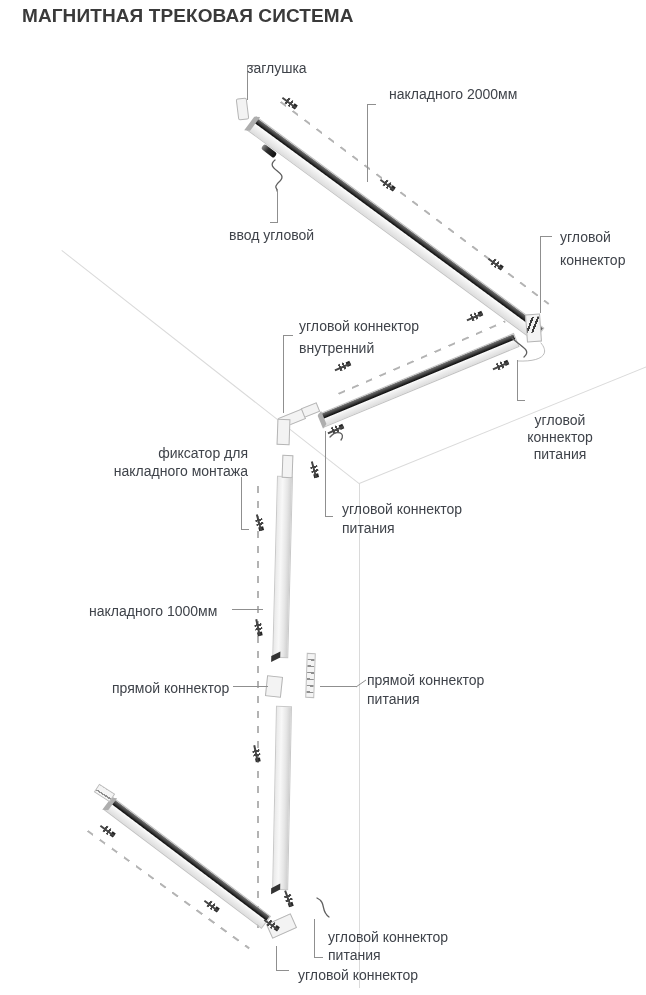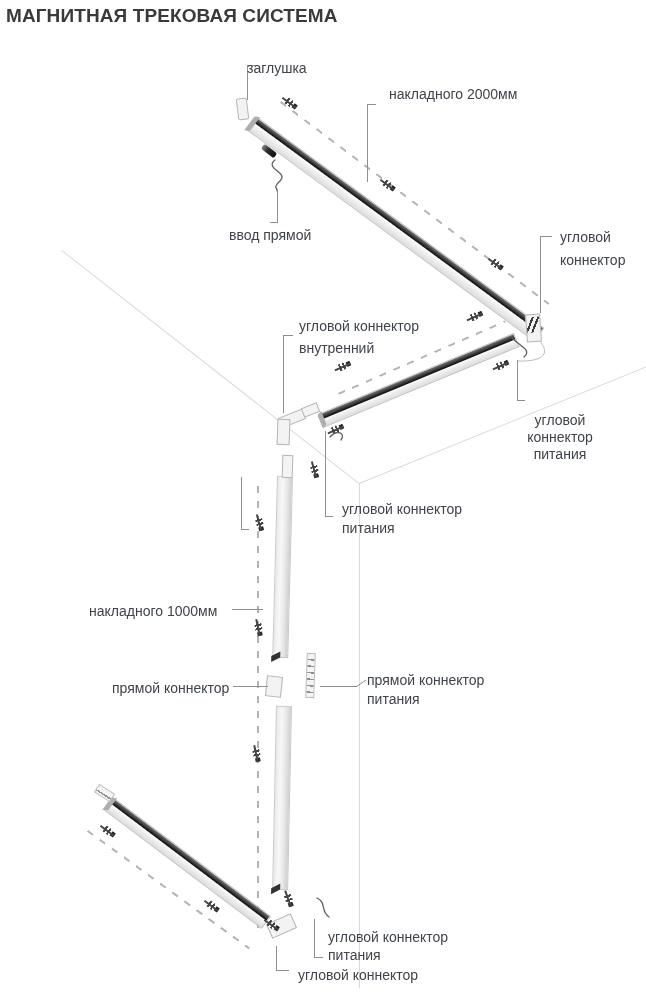--- a/index.html
+++ b/index.html
@@ -4,21 +4,21 @@
 <style>
   :root{
     --title-text:#3a3a3a; --label-text:#3f434a; --leader-line:#8f8f8f;
     --room-edge:#dadada; --dashed-line:#b3b3b3; --screw:#454545;
     --track-channel:#262626; --track-face:#f0f0f0;
     --part-fill:#f3f3f3; --part-border:#b5b5b5; --background:#ffffff;
   }
   html,body{margin:0;padding:0;background:#fff;}
   .canvas{position:relative;width:646px;height:995px;background:var(--background);
     font-family:"Liberation Sans",sans-serif;overflow:hidden;}
-  .title{position:absolute;left:6px;top:5px;font-size:19px;font-weight:700;
+  .title{position:absolute;left:22px;top:5px;font-size:19px;font-weight:700;
     letter-spacing:.1px;color:var(--title-text);white-space:nowrap;}
   .lbl{position:absolute;font-size:14px;line-height:18px;font-weight:500;
     color:var(--label-text);white-space:pre-line;}
   
   .ll{position:absolute;background:var(--leader-line);}
   .llh{height:1px;} .llv{width:1px;}
   
   .edge{position:absolute;background:var(--room-edge);transform-origin:0 0;}
   .edgeh{height:1px;} .edgev{width:1px;}
   
@@ -135,28 +135,30 @@
   <div class="ll llh" style="left:232px;top:609px;width:31px"></div>
   <div class="ll llh" style="left:233px;top:686px;width:35px"></div>
   <div class="ll llh" style="left:320px;top:686px;width:37px"></div>
   <div class="ll llv" style="left:314px;top:919px;height:39px"></div>
   <div class="ll llh" style="left:314px;top:957px;width:9px"></div>
   <div class="ll llv" style="left:276px;top:946px;height:25px"></div>
   <div class="ll llh" style="left:276px;top:970px;width:13px"></div>
 
   <div class="lbl" style="left:247px;top:59px">заглушка</div>
   <div class="lbl" style="left:389px;top:85px">накладного 2000мм</div>
-  <div class="lbl" style="left:229px;top:226px">ввод прямой</div>
+  <div class="lbl" style="left:229px;top:226px">ввод угловой</div>
   <div class="lbl" style="left:560px;top:226px;line-height:23px">угловой
 коннектор</div>
   <div class="lbl" style="left:299px;top:315px;line-height:22px">угловой коннектор
 внутренний</div>
   <div class="lbl" style="left:518px;top:412px;width:84px;text-align:center;line-height:17px">угловой
 коннектор
 питания</div>
+  <div class="lbl" style="left:58px;top:444px;width:190px;text-align:right;line-height:18px">фиксатор для
+накладного монтажа</div>
   <div class="lbl" style="left:342px;top:500px;line-height:19px">угловой коннектор
 питания</div>
   <div class="lbl" style="left:89px;top:602px">накладного 1000мм</div>
   <div class="lbl" style="left:112px;top:679px">прямой коннектор</div>
   <div class="lbl" style="left:367px;top:671px;line-height:19px">прямой коннектор
 питания</div>
   <div class="lbl" style="left:328px;top:928px;line-height:18px">угловой коннектор
 питания</div>
   <div class="lbl" style="left:298px;top:966px">угловой коннектор</div>
 

